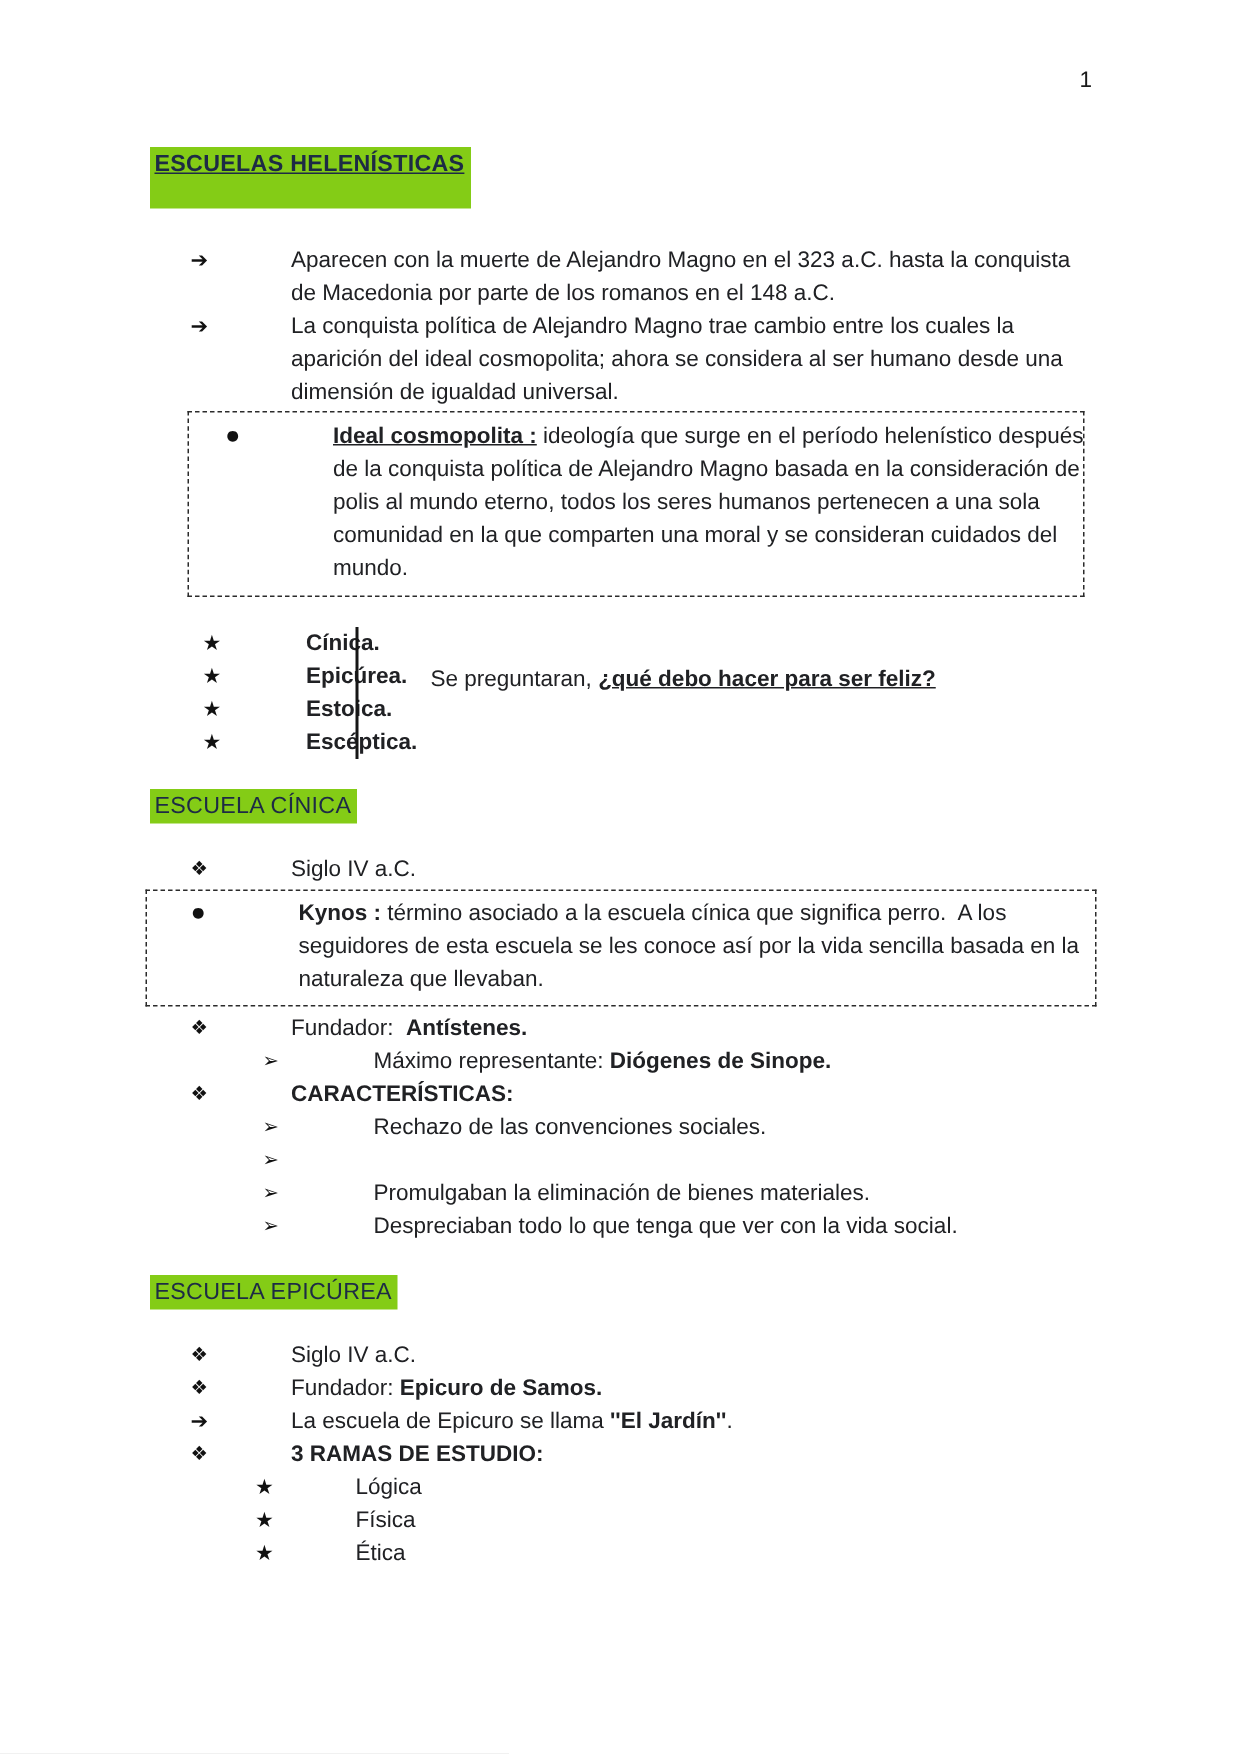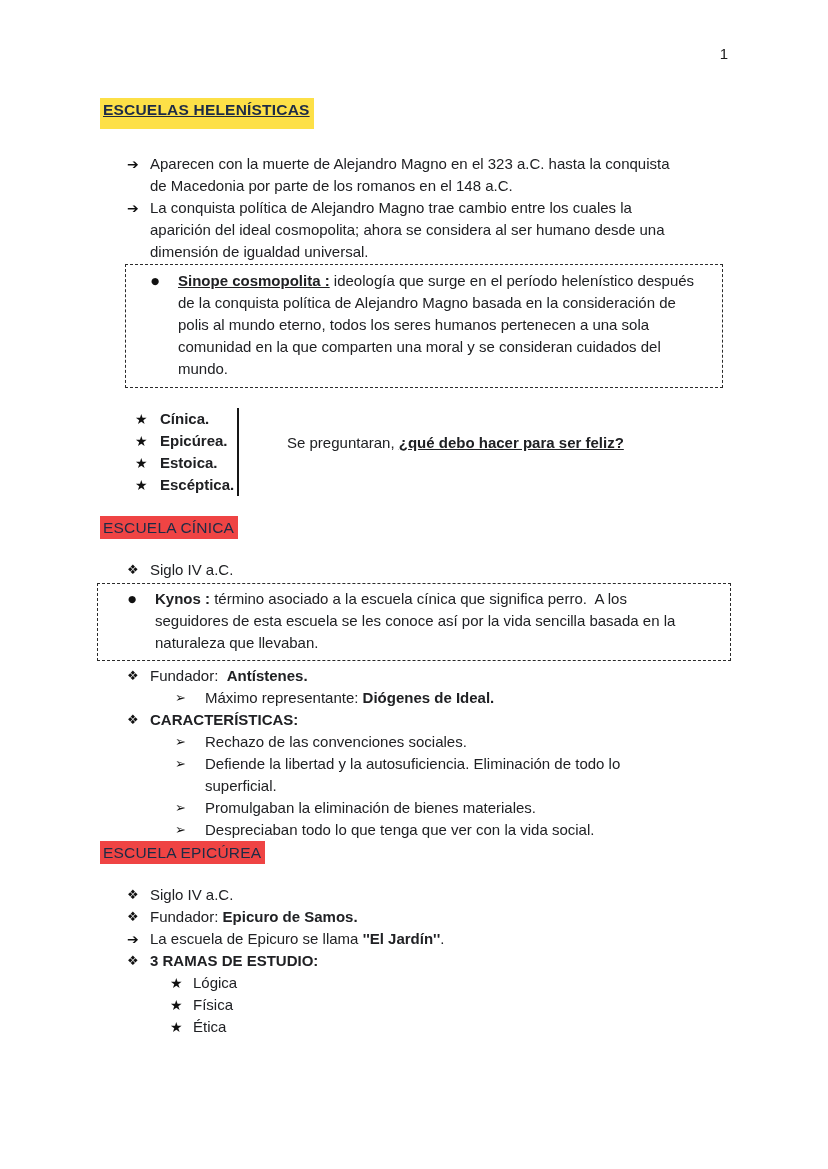--- a/index.html
+++ b/index.html
@@ -8,39 +8,39 @@
     position:relative; overflow:hidden;
     font-family:"Liberation Sans", sans-serif;
     color:#202124;
   }
   .content { padding:98px 101px 0 100px; }
   .page-number {
     position:absolute; top:45px; right:100px;
     font-size:15px; color:#1a1a1a;
   }
   .h1 {
-    display:inline-block; background:#fde047; color:#1d2b45;
+    display:inline-block; background:#84cc16; color:#1d2b45;
     font-weight:700; font-size:15.5px; letter-spacing:.2px;
-    text-decoration:underline; padding:3px 4px 10px 3px;
+    text-decoration:underline; padding:3px 4px 20px 3px;
   }
   .h2 {
-    display:inline-block; background:#ef4444; color:#1d2b45;
+    display:inline-block; background:#84cc16; color:#1d2b45;
     font-weight:400; font-size:15.5px; letter-spacing:.2px;
     padding:3px 4px 2px 3px;
   }
   .li { display:flex; align-items:flex-start; font-size:15px; line-height:22px; }
   .glyph {
     flex:0 0 23px; font-family:"DejaVu Sans", sans-serif;
     font-size:14px; line-height:22px; color:#111;
   }
   .glyph-diamond { font-size:13px; }
   .glyph-sub { flex:0 0 30px; font-size:13px; }
   .glyph-star { font-size:14px; }
   .glyph-dot { flex:0 0 27px; font-size:9.5px; }
-  .txt { white-space:pre; }
+  .txt { white-space:pre;margin-left:44px; }
   .b700 { font-weight:700; }
 
   .arrow-list { margin:24px 0 0 27px; }
 
   .box {
     border:1.6px dashed #2b2b2b;
     margin:1px 4px 0 25px;
     padding:5px 4px 7px 25px;
   }
   .box2 {
@@ -50,21 +50,21 @@
   }
 
   .qa-row { display:flex; margin:20px 0 0 35px; }
   .star-col .li { font-weight:700; }
   .star-col .glyph { flex:0 0 25px; }
   .star-col { width:102px; }
   .v-divider { width:2px; background:#161616; align-self:stretch; }
   .question { margin:24px 0 0 48px; font-size:15px; line-height:22px; white-space:pre; }
 
   .mt20 { margin-top:20px; }
-  .mt21 { }
+  .mt21 { margin-top:21px; }
   .mt4 { margin-top:4px; }
 
   .diamond-list { margin-left:27px; }
   .sub-list { margin-left:75px; }
   .star-sub-list { margin-left:70px; }
 </style>
 </head>
 <body>
 
 <div class="page">
@@ -87,21 +87,21 @@
         <div class="txt"><span>La conquista política de Alejandro Magno trae cambio entre los cuales la
 aparición del ideal cosmopolita; ahora se considera al ser humano desde una
 dimensión de igualdad universal.</span></div>
       </div>
     </div>
 
     
     <div class="box">
       <div class="li">
         <span class="glyph glyph-dot">●</span>
-        <div class="txt"><span style="font-weight: 700; text-decoration: underline;">Sinope cosmopolita :</span><span> ideología que surge en el período helenístico después
+        <div class="txt"><span style="font-weight: 700; text-decoration: underline;">Ideal cosmopolita :</span><span> ideología que surge en el período helenístico después
 de la conquista política de Alejandro Magno basada en la consideración de
 polis al mundo eterno, todos los seres humanos pertenecen a una sola
 comunidad en la que comparten una moral y se consideran cuidados del
 mundo.</span></div>
       </div>
     </div>
 
     
     <div class="qa-row">
       <div class="star-col">
@@ -150,38 +150,36 @@
 
     <div class="diamond-list mt4">
       <div class="li">
         <span class="glyph glyph-diamond">❖</span>
         <div class="txt"><span>Fundador:  </span><span style="font-weight: 700;">Antístenes.</span></div>
       </div>
     </div>
     <div class="sub-list">
       <div class="li">
         <span class="glyph glyph-sub">➢</span>
-        <div class="txt"><span>Máximo representante: </span><span style="font-weight: 700;">Diógenes de Ideal.</span></div>
+        <div class="txt"><span>Máximo representante: </span><span style="font-weight: 700;">Diógenes de Sinope.</span></div>
       </div>
     </div>
     <div class="diamond-list">
       <div class="li">
         <span class="glyph glyph-diamond">❖</span>
         <div class="txt b700">CARACTERÍSTICAS:</div>
       </div>
     </div>
     <div class="sub-list">
       <div class="li">
         <span class="glyph glyph-sub">➢</span>
         <div class="txt"><span>Rechazo de las convenciones sociales.</span></div>
       </div>
       <div class="li">
         <span class="glyph glyph-sub">➢</span>
-        <div class="txt"><span>Defiende la libertad y la autosuficiencia. Eliminación de todo lo
-superficial.</span></div>
       </div>
       <div class="li">
         <span class="glyph glyph-sub">➢</span>
         <div class="txt"><span>Promulgaban la eliminación de bienes materiales.</span></div>
       </div>
       <div class="li">
         <span class="glyph glyph-sub">➢</span>
         <div class="txt"><span>Despreciaban todo lo que tenga que ver con la vida social.</span></div>
       </div>
     </div>

